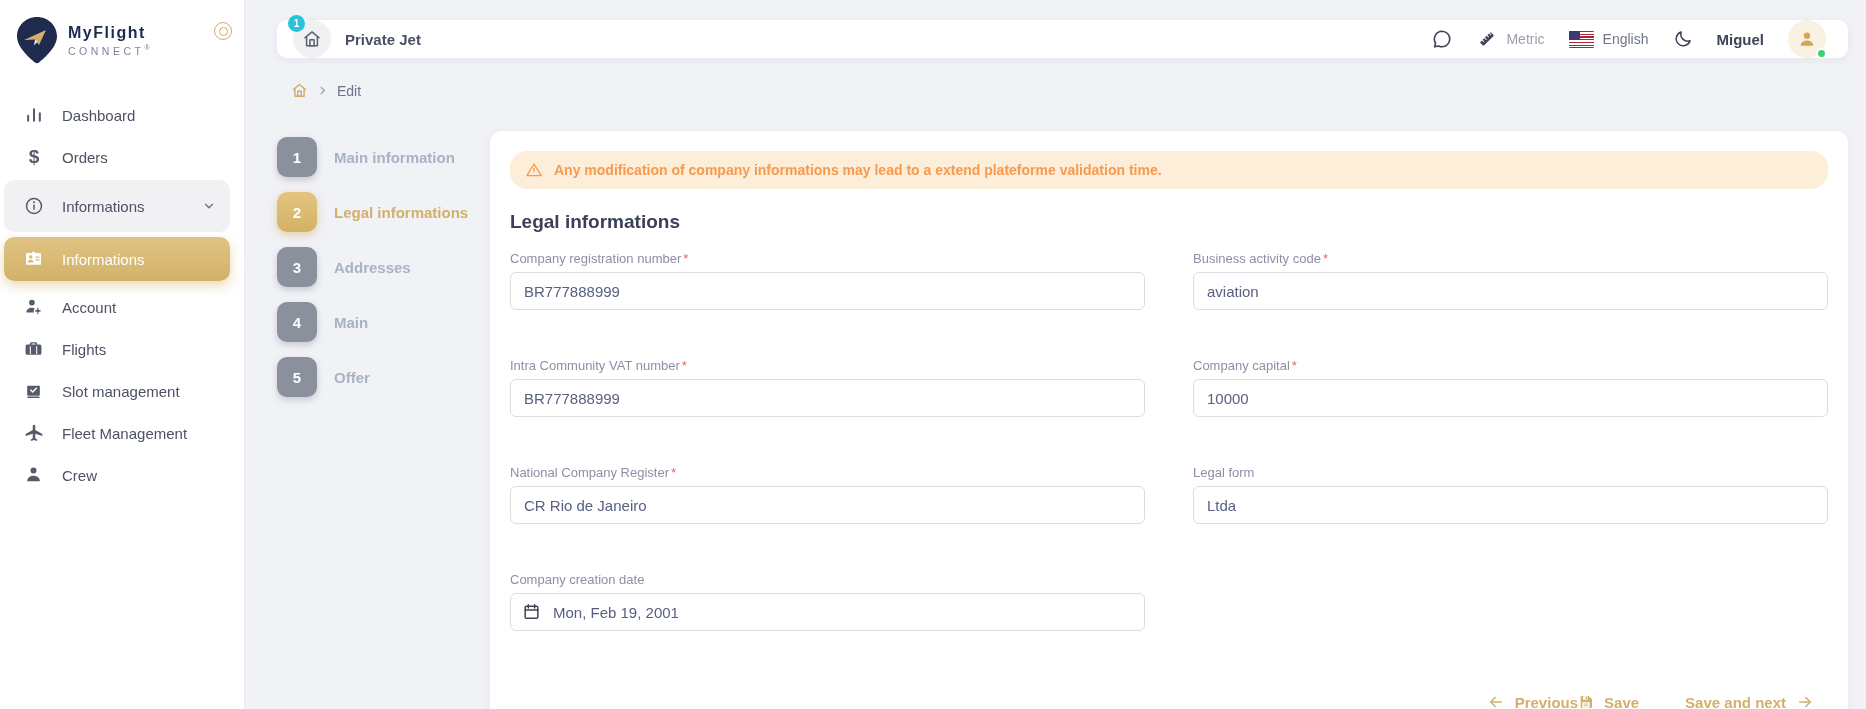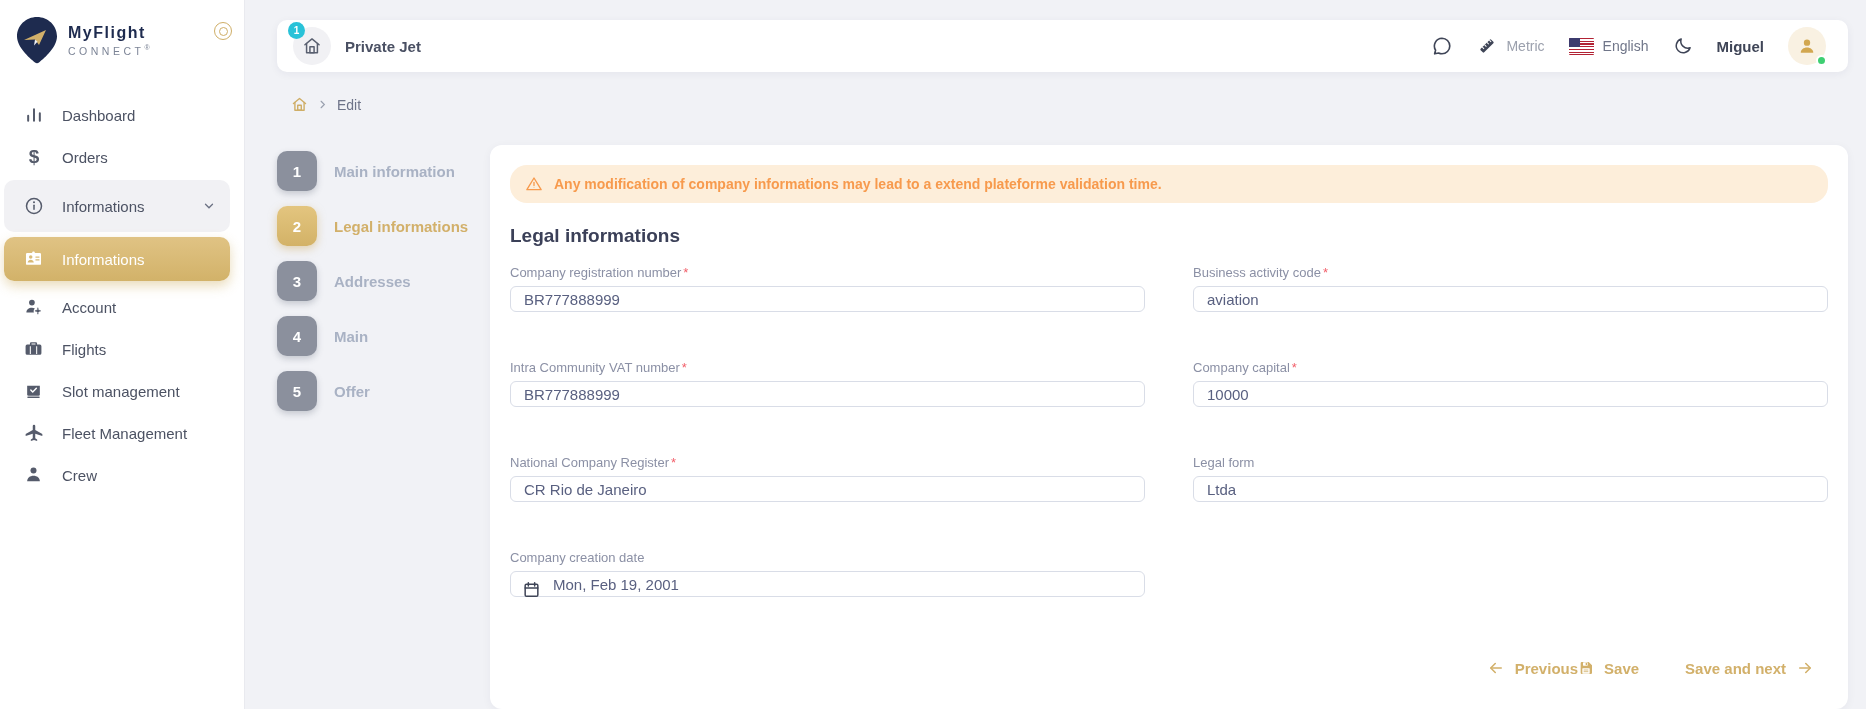--- a/index.html
+++ b/index.html
@@ -117,21 +117,21 @@
     background:#fdeeda; border-radius:17px; height:38px;
     display:flex; align-items:center; gap:11px; padding:0 15px;
     color:#f79a4d; font-size:14px; font-weight:700;
   }
   .form-title { margin:22px 0 18px; font-size:19px; font-weight:600; color:#3b4058; }
 
   .fields { display:grid; grid-template-columns:1fr 1fr; column-gap:30px; row-gap:20px;gap:48px; }
   .field label { display:block; font-size:13px; color:#8b90a5; margin-bottom:6px; }
   .field .req { color:#f2606b; margin-left:2px; }
   .field input {
-    width:100%; height:26px; border:1px solid #d9dde7; border-radius:6px;
+    width:100%; height:38px; border:1px solid #d9dde7; border-radius:6px;
     padding:12px 13px; font-size:15px; color:#596080; background:#fff; outline:none;
     font-family:"Liberation Sans", sans-serif;
   }
   .date-wrap { position:relative; }
   .date-wrap input { padding-left:42px; }
   .date-wrap .cal-icon { position:absolute; left:12px; top:9px; color:#3f4557; }
 
   .form-footer {
     margin-top:62px; display:flex; justify-content:flex-end; align-items:center;
     padding:0 14px 0 22px;

